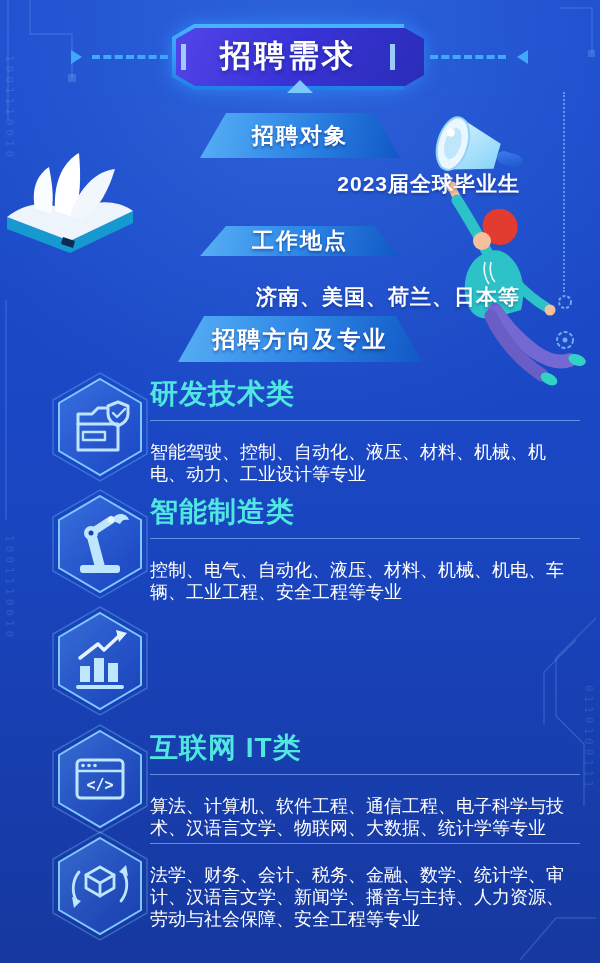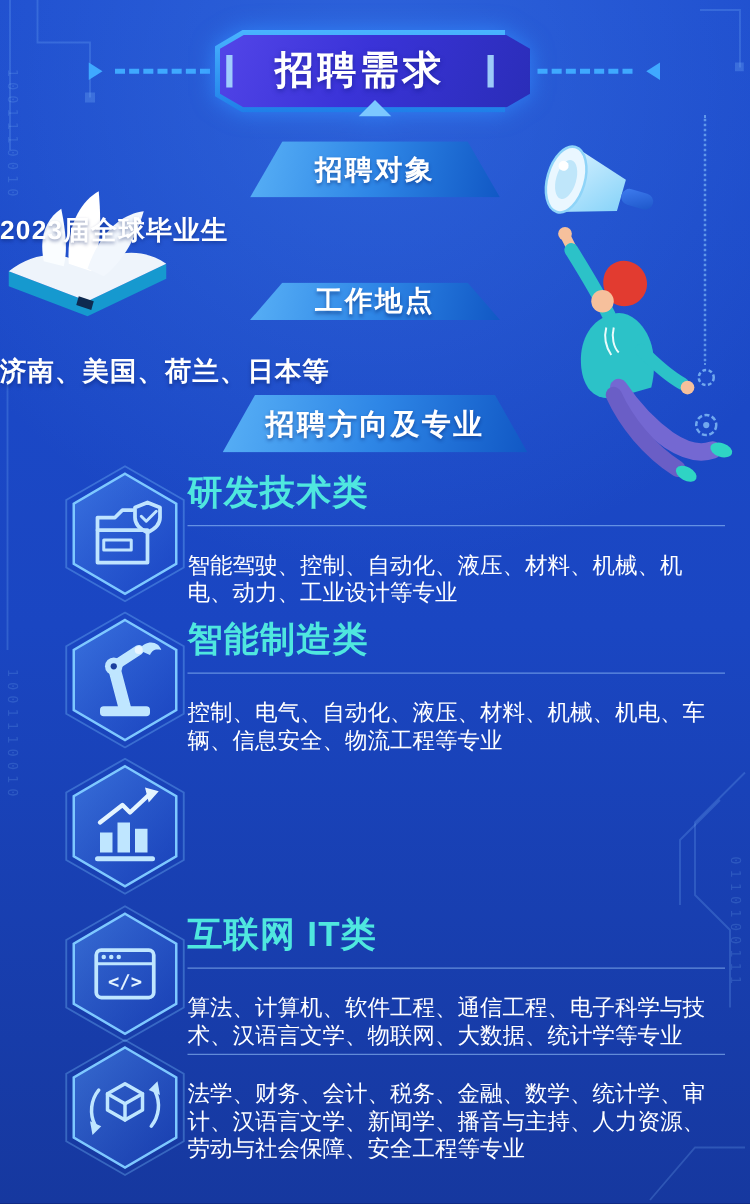--- a/index.html
+++ b/index.html
@@ -36,21 +36,21 @@
     border-left:13px solid transparent;border-right:13px solid transparent;border-bottom:13px solid #7cc8ff;}
 
   
   .trap{position:absolute;clip-path:polygon(26px 0,calc(100% - 26px) 0,100% 100%,0 100%);
     background:linear-gradient(102deg,#58b0f6 0%,#2e86e6 50%,#1158c5 100%);
     display:flex;align-items:center;justify-content:center;font-weight:bold;font-size:22px;
     letter-spacing:2px;text-shadow:0 2px 3px rgba(0,25,95,.45);}
   .trap-1{left:200px;top:113px;width:200px;height:45px;}
   .trap-2{left:200px;top:226px;width:200px;height:30px;}
   .trap-3{left:178px;top:316px;width:244px;height:46px;font-size:23px;}
-  .info-value{position:absolute;left:0;width:520px;text-align:left;font-size:21px;
+  .info-value{position:absolute;left:0;width:520px;text-align:right;font-size:21px;
     font-weight:bold;letter-spacing:1px;text-shadow:0 2px 3px rgba(0,25,95,.4);}
   .value-1{top:170px;} .value-2{top:283px;}
 
   
   .cat{position:absolute;left:150px;width:430px;}
   .cat-1{top:375px;} .cat-2{top:493px;} .cat-3{top:611px;} .cat-4{top:729px;} .cat-5{top:836px;}
   .cat-title{font-size:28px;font-weight:bold;color:#4fe7df;letter-spacing:1px;}
   .cat-divider{margin-top:7px;height:1px;background:rgba(160,205,255,.55);}
   .cat-body{margin-top:20px;font-size:18px;line-height:22px;color:#fff;}
 
@@ -228,21 +228,21 @@
   </svg>
 
   <div class="cat cat-1">
     <div class="cat-title">研发技术类</div>
     <div class="cat-divider"></div>
     <div class="cat-body">智能驾驶、控制、自动化、液压、材料、机械、机电、动力、工业设计等专业</div>
   </div>
   <div class="cat cat-2">
     <div class="cat-title">智能制造类</div>
     <div class="cat-divider"></div>
-    <div class="cat-body">控制、电气、自动化、液压、材料、机械、机电、车辆、信息安全、物流工程等专业</div>
+    <div class="cat-body">控制、电气、自动化、液压、材料、机械、机电、车辆、工业工程、安全工程等专业</div>
   </div>
   <div class="cat cat-4">
     <div class="cat-title">互联网 IT类</div>
     <div class="cat-divider"></div>
     <div class="cat-body">算法、计算机、软件工程、通信工程、电子科学与技术、汉语言文学、物联网、大数据、统计学等专业</div>
   </div>
   <div class="cat cat-5">
     <div class="cat-divider"></div>
     <div class="cat-body">法学、财务、会计、税务、金融、数学、统计学、审计、汉语言文学、新闻学、播音与主持、人力资源、劳动与社会保障、安全工程等专业</div>
   </div>

